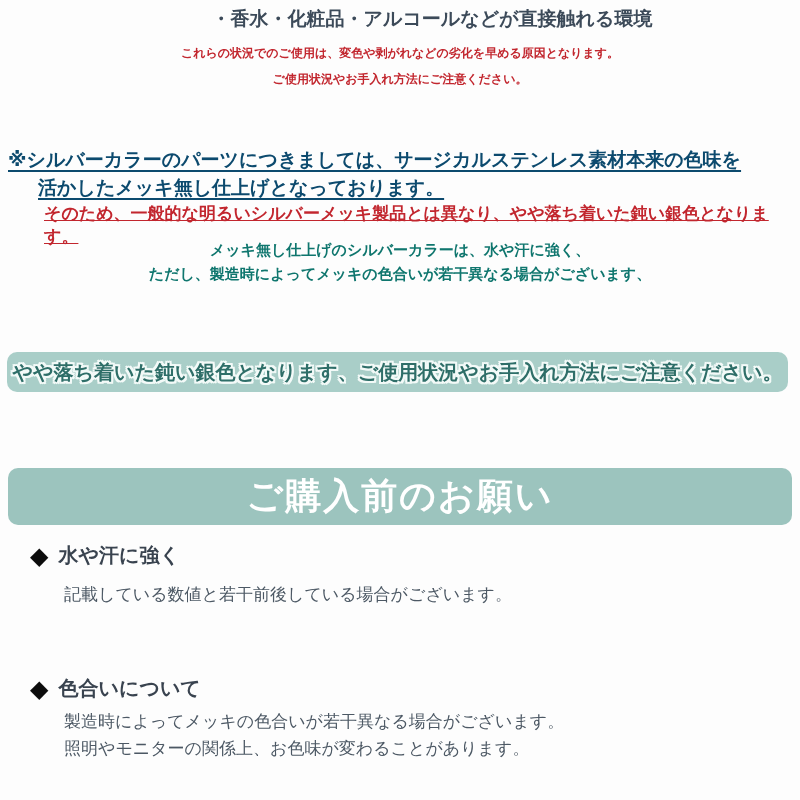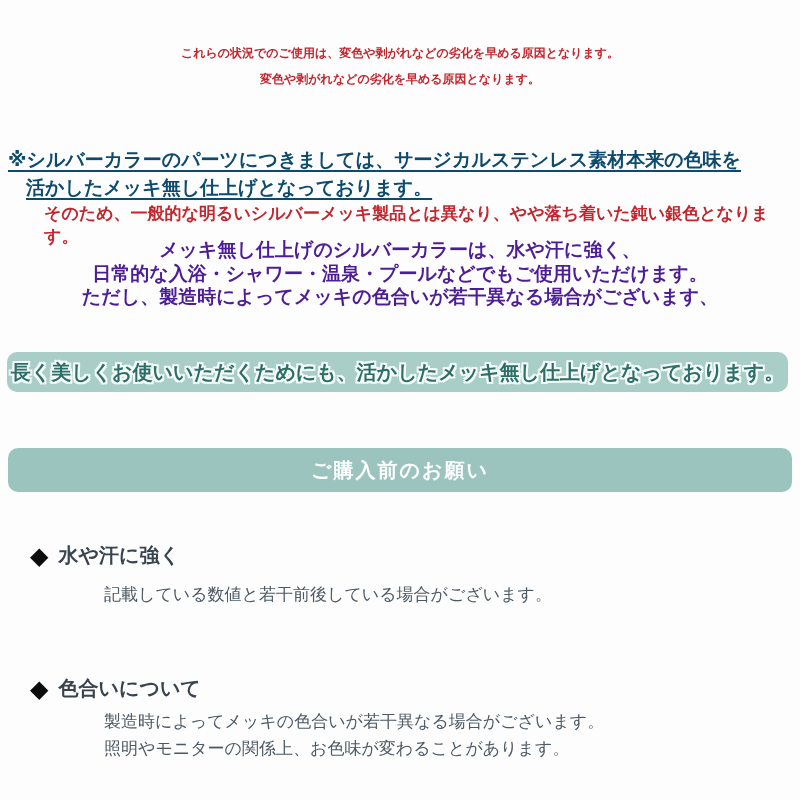--- a/index.html
+++ b/index.html
@@ -26,95 +26,94 @@
   .silver-note{
     top:146px;left:8px;right:4px;
     font-size:19px;font-weight:bold;color:#0c4a6e;
     line-height:28px;
   }
   .silver-note .u{
     text-decoration:underline;
     text-decoration-thickness:2px;
     text-underline-offset:4px;
   }
-  .silver-note .indent{margin-left:18px;}
+  .silver-note .indent{margin-left:30px;}
   .silver-red-note{
     top:202px;left:44px;
-    font-size:17px;font-weight:bold;color:#c2262e;
+    font-size:17px;font-weight:bold;color:#c2262e;text-decoration:underline;
   }
   .detail-block{
     top:238px;
-    font-size:19px;font-weight:bold;color:#4c1d95;
+    font-size:15px;font-weight:bold;color:#0f766e;
     line-height:23.5px;
   }
   .care-banner{
     top:352px;left:7px;right:12px;height:40px;
     background:#a9cec8;border-radius:10px;
     display:flex;align-items:center;justify-content:center;
     font-size:20px;font-weight:bold;color:#2e6e68;
     text-shadow:
       -2px -2px 0 #f3faf8, 2px -2px 0 #f3faf8,
       -2px  2px 0 #f3faf8, 2px  2px 0 #f3faf8,
       -2px  0   0 #f3faf8, 2px  0   0 #f3faf8,
        0   -2px 0 #f3faf8, 0    2px 0 #f3faf8;
     white-space:nowrap;
   }
   .purchase-banner{
-    top:448px;left:8px;right:8px;height:44px;
+    top:468px;left:8px;right:8px;height:57px;
     background:#9cc4be;border-radius:10px;
     display:flex;align-items:center;justify-content:center;
-    font-size:20px;font-weight:bold;color:#ffffff;
+    font-size:36px;font-weight:bold;color:#ffffff;
     letter-spacing:2px;
   }
   .section-heading{
     left:30px;
     display:flex;align-items:center;gap:10px;
     font-size:20px;font-weight:bold;color:#39434f;
   }
   .section-heading .diamond{
     font-size:24px;color:#0c0c0c;line-height:1;
     font-weight:normal;
   }
   .section-body{
     left:64px;right:20px;
     font-size:17px;font-weight:normal;color:#4c5864;
     line-height:27px;
-    margin-left:40px;
   }
   .sh1{top:542px;}
   .sb1{top:581px;}
   .sh2{top:675px;}
   .sb2{top:708px;}
 </style>
 </head>
 <body>
 
 <div class="page">
 
+  <div class="abs center env-line">・香水・化粧品・アルコールなどが直接触れる環境</div>
 
   <div class="abs center warning-block">
     <div>これらの状況でのご使用は、変色や剥がれなどの劣化を早める原因となります。</div>
-    <div>変色や剥がれなどの劣化を早める原因となります。</div>
+    <div>ご使用状況やお手入れ方法にご注意ください。</div>
   </div>
 
   <div class="abs silver-note">
     <div class="u">※シルバーカラーのパーツにつきましては、サージカルステンレス素材本来の色味を</div>
     <div class="u indent">活かしたメッキ無し仕上げとなっております。</div>
   </div>
 
   <div class="abs silver-red-note">そのため、一般的な明るいシルバーメッキ製品とは異なり、やや落ち着いた鈍い銀色となります。</div>
 
   <div class="abs center detail-block">
     <div>メッキ無し仕上げのシルバーカラーは、水や汗に強く、</div>
-    <div>日常的な入浴・シャワー・温泉・プールなどでもご使用いただけます。</div>
     <div>ただし、製造時によってメッキの色合いが若干異なる場合がございます、</div>
   </div>
 
   <div class="abs care-banner">
-    <span>長く美しくお使いいただくためにも、活かしたメッキ無し仕上げとなっております。</span>
+    <span>やや落ち着いた鈍い銀色となります、ご使用状況やお手入れ方法にご注意ください。</span>
   </div>
 
   <div class="abs purchase-banner">
     <span>ご購入前のお願い</span>
   </div>
 
   <div class="abs section-heading sh1">
     <span class="diamond">◆</span>
     <span>水や汗に強く</span>
   </div>

